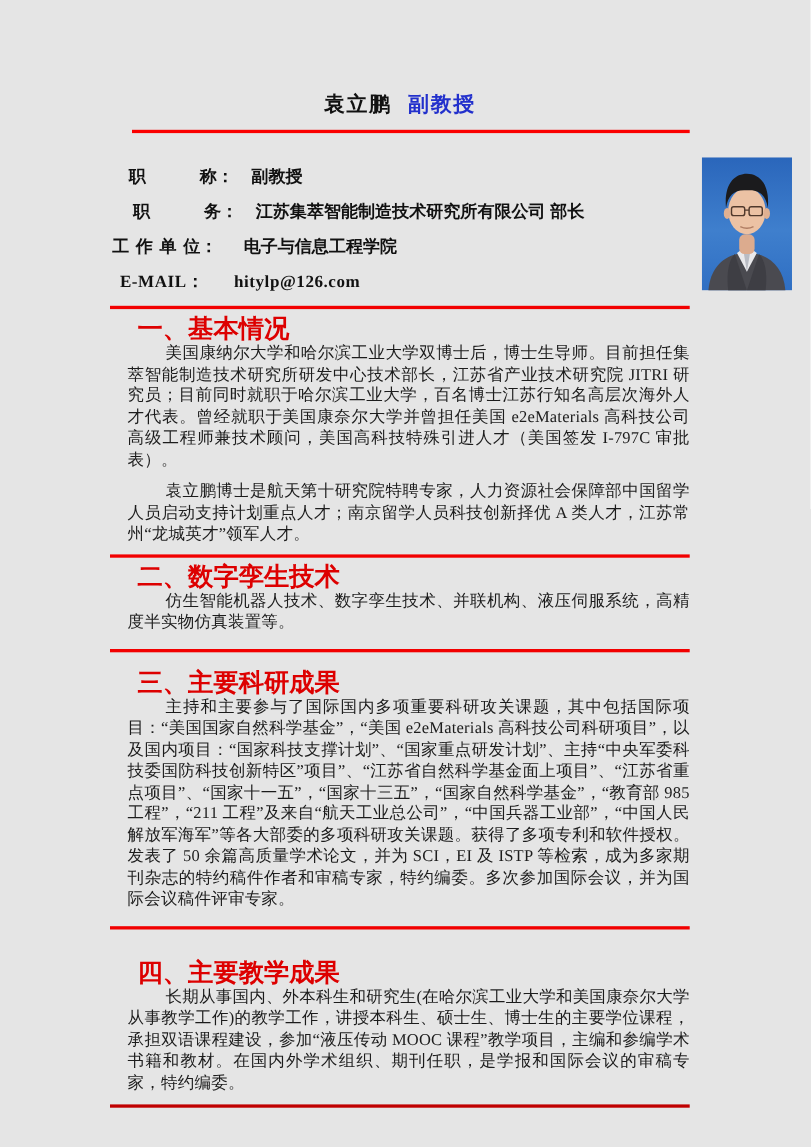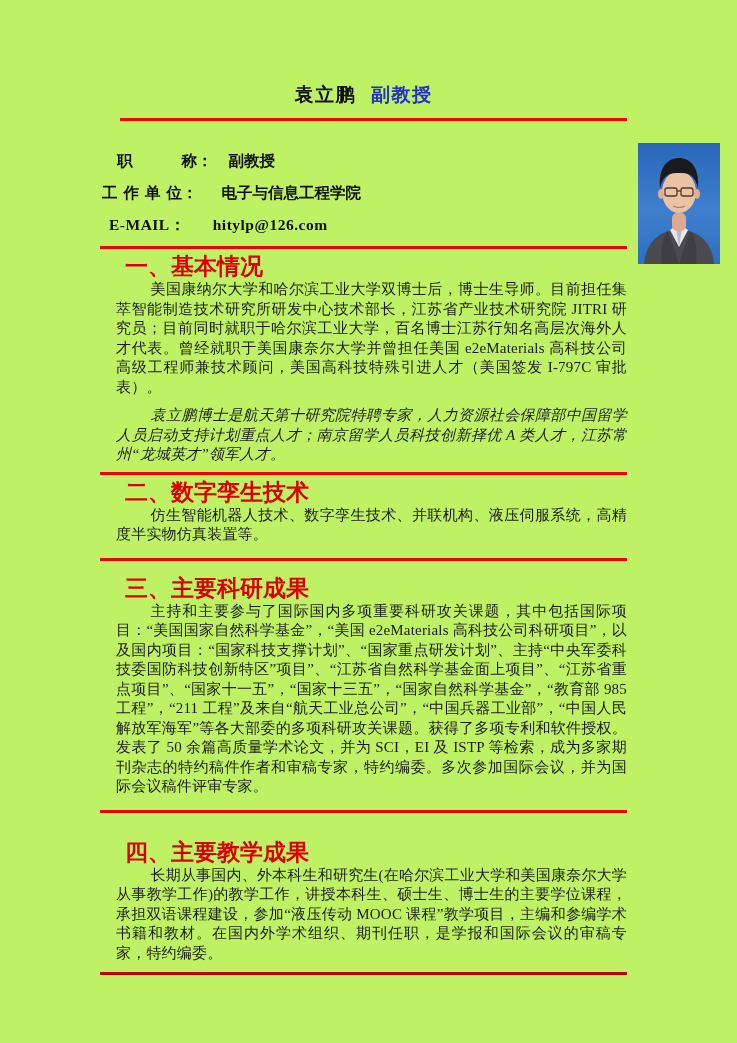--- a/index.html
+++ b/index.html
@@ -1,19 +1,19 @@
 <!DOCTYPE html>
 <html><head>
 <meta charset="utf-8">
 <style>
   html,body{margin:0;padding:0;background:#ffffff;}
   .page{
     position:relative;
     width:737px;height:1043px;
-    background:#bef264;
+    background:#e5e5e5;
     overflow:hidden;
     font-family:"Liberation Serif", serif;
     color:#1a1a1a;
   }
   .content{padding:0 110px 0 100px;}
 
   
   .title-row{
     padding-top:82px;
     text-align:center;
@@ -83,36 +83,39 @@
   
   .body-para{
     margin:3px 0 0 16px;
     font-size:15px;
     line-height:19.5px;
     text-align:justify;
     text-indent:2.3em;
     letter-spacing:.2px;
     color:#1c1c1c;
   }
-  .body-para.follow{margin-top:9px;font-style:italic;}
+  .body-para.follow{margin-top:9px;}
 </style>
 </head>
 <body>
 
 <div class="page">
   <div class="content">
 
     <div class="title-row">
       <span>袁立鹏</span><span class="rank">副教授</span>
     </div>
     <div class="title-rule"></div>
 
     <div class="info-block">
       <div class="info-row r1">
         <span class="info-label">职称</span><span class="colon">：</span><span class="info-value">副教授</span>
+      </div>
+      <div class="info-row r2">
+        <span class="info-label">职务</span><span class="colon">：</span><span class="info-value">江苏集萃智能制造技术研究所有限公司 部长</span>
       </div>
       <div class="info-row r3">
         <span class="info-label">工作单位</span><span class="colon">：</span><span class="info-value">电子与信息工程学院</span>
       </div>
       <div class="info-row r4">
         <span class="info-label">E-MAIL</span><span class="colon">：</span><span class="info-value">hitylp@126.com</span>
       </div>
     </div>
 
     <div class="rule after-info"></div>

